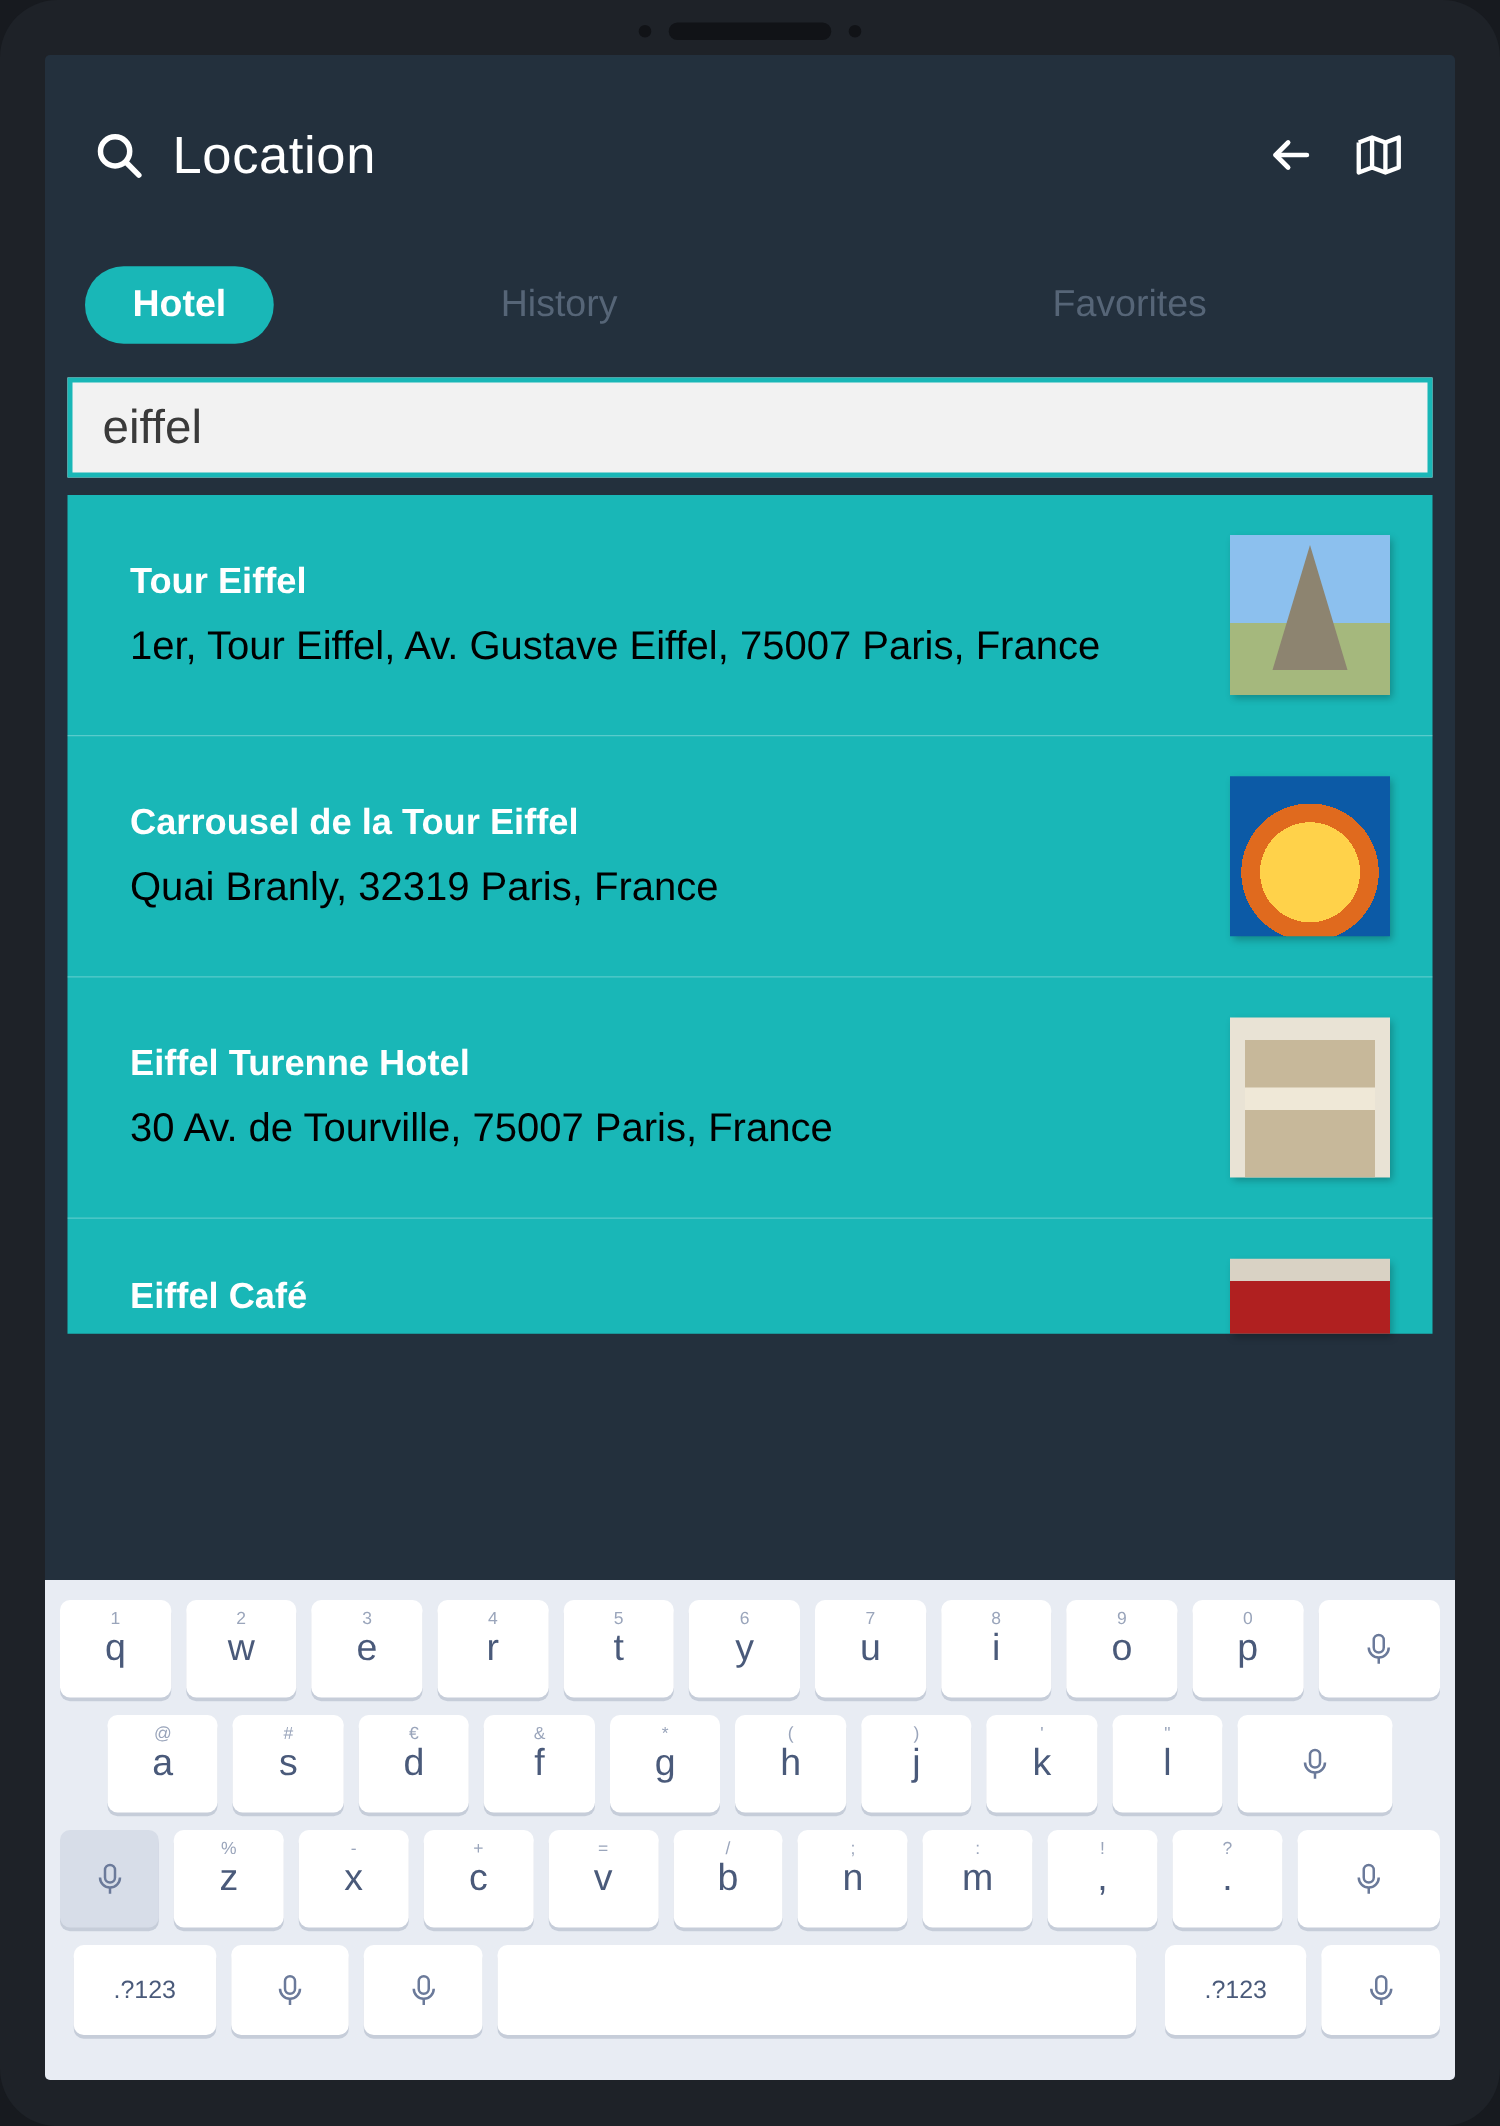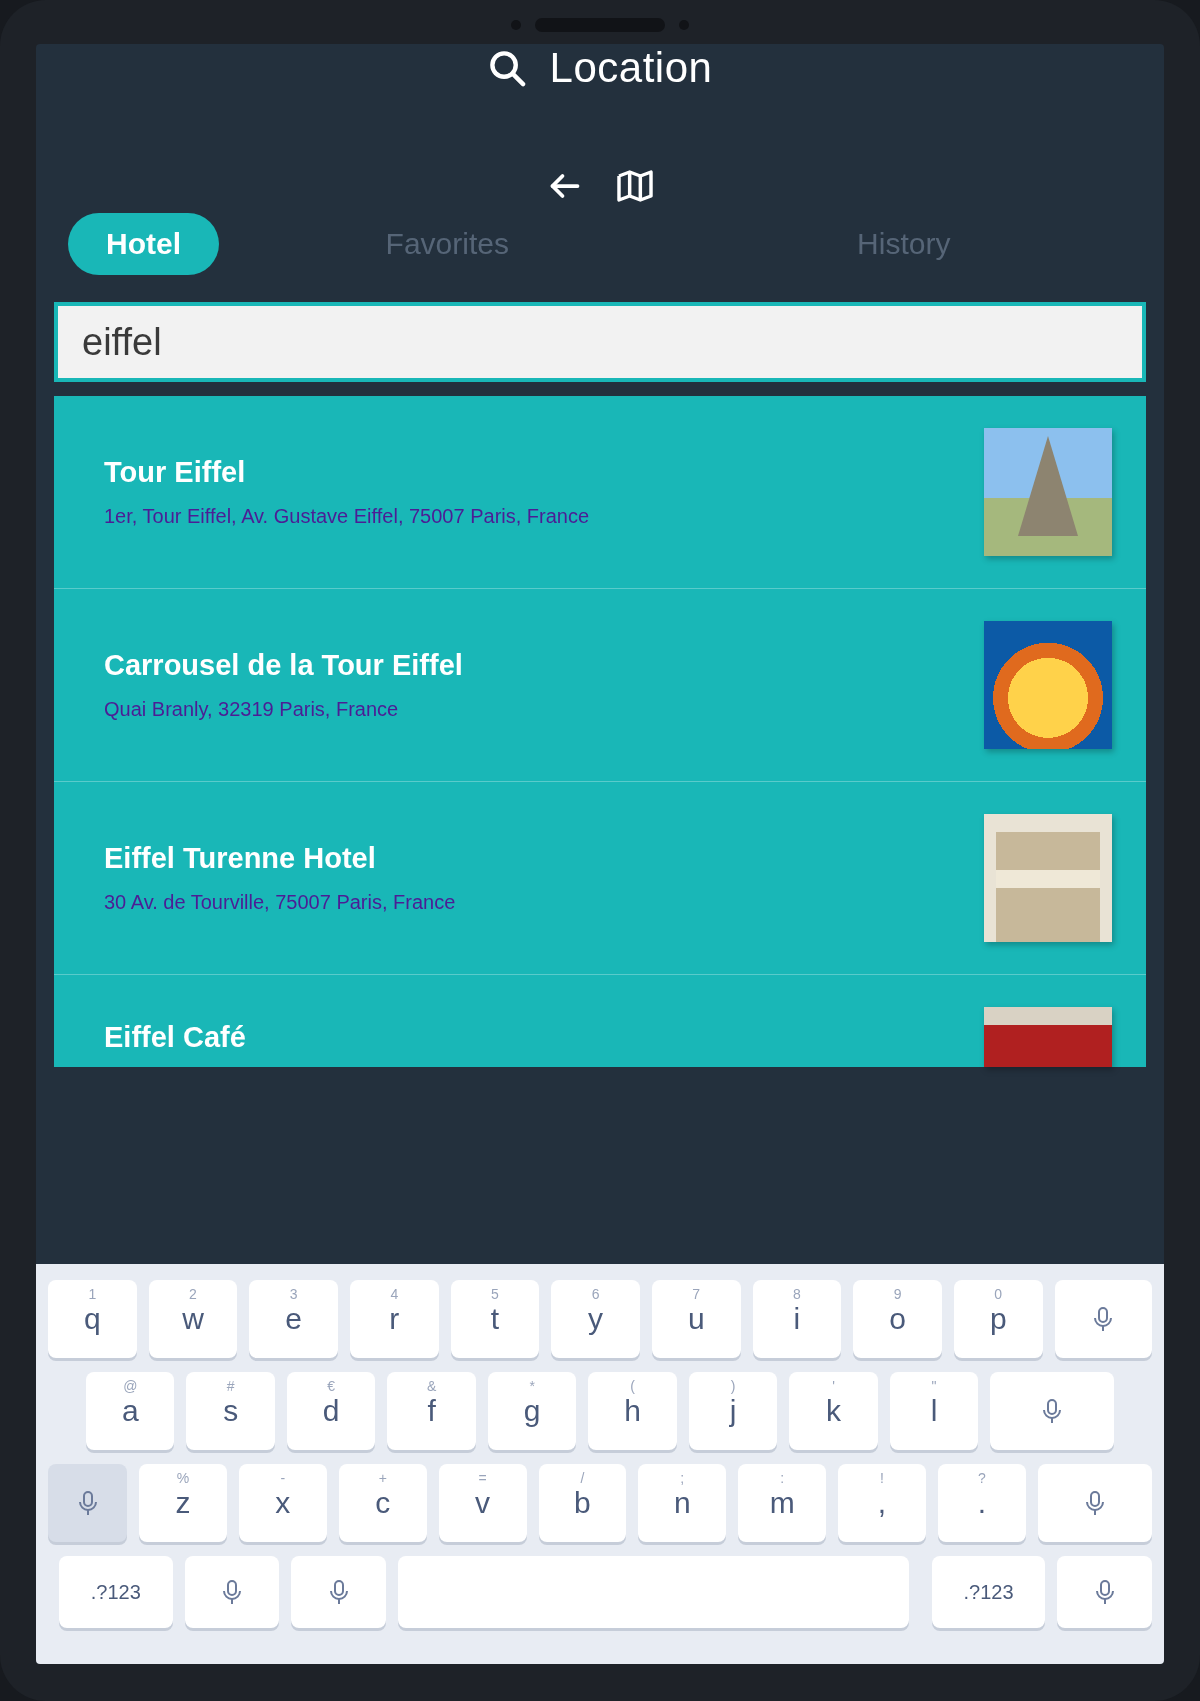--- a/index.html
+++ b/index.html
@@ -11,22 +11,21 @@
   .notch-bar { position:absolute; top:18px; left:50%; transform:translateX(-50%); display:flex; align-items:center; gap:14px;}
   .notch-dot { width:10px; height:10px; border-radius:50%; background:#111317;}
   .notch-slot { width:130px; height:14px; border-radius:8px; background:#111317;}
   .screen {
     position:absolute; left:36px; top:44px; width:1128px; height:1620px;
     background:#23303d; border-radius:4px; overflow:hidden;
   }
   
   .header {
     height:160px; display:flex; align-items:center; justify-content:space-between;
-    padding:0 40px;
-    flex-direction:column;
+    padding:17px 40px;
   }
   .hdr-left { display:flex; align-items:center; gap:24px;}
   .hdr-title { color:#fff; font-size:42px; font-weight:500; letter-spacing:0.5px;}
   .hdr-right { display:flex; align-items:center; gap:28px;}
   .icon { display:inline-flex; }
   
   .tabs { display:flex; align-items:center; padding:0 32px; height:80px;}
   .tab { flex:1; text-align:center; font-size:30px; color:#566577; font-weight:500; cursor:pointer;}
   .tab.active {
     flex:0 0 auto; background:#19b7b7; color:#fff; padding:14px 38px;
@@ -41,21 +40,21 @@
   }
   
   .results { margin:14px 18px 0 18px; background:#19b7b7; }
   .result {
     display:flex; align-items:center; justify-content:space-between;
     border-bottom:1px solid rgba(255,255,255,0.28);
     padding:32px 34px 32px 50px; cursor:pointer;
   }
   .result:last-child { border-bottom:none; padding-bottom:10px;}
   .result-text .title { color:#fff; font-size:29px; font-weight:700; margin-bottom:16px;}
-  .result-text .addr  { color:#4c1d95; font-size:20px; font-weight:400;}
+  .result-text .addr  { color:#000000; font-size:32px; font-weight:400;}
   .thumb {
     width:128px; height:128px; flex:0 0 128px; background:#bfd2e0;
     box-shadow:2px 3px 6px rgba(0,0,0,.25); position:relative; overflow:hidden;
   }
   
   .thumb.eiffel { background:linear-gradient(#8cc0ee 0 55%, #a5b87d 55% 100%);}
   .thumb.eiffel::before { content:""; position:absolute; left:50%; top:8px; transform:translateX(-50%);
     width:0; height:0; border-left:30px solid transparent; border-right:30px solid transparent;
     border-bottom:100px solid #8d8470;}
   .thumb.carousel { background:radial-gradient(circle at 50% 60%, #ffd24a 0 40%, #e06a1e 40% 55%, #0c5aa6 55% 100%);}
@@ -150,22 +149,22 @@
         <span class="icon" style="color:#fff">
           <svg width="42" height="36" viewBox="0 0 30 27">
               <use href="#svg-map"></use>
             </svg>
         </span>
       </div>
     </div>
 
     <div class="tabs">
       <div class="tab active">Hotel</div>
+      <div class="tab">History</div>
       <div class="tab">Favorites</div>
-      <div class="tab">History</div>
     </div>
 
     <div class="searchbox-wrap">
       <input class="searchbox" type="text" value="eiffel" style="">
     </div>
 
     <div class="results" id="results">
         <div class="result">
           <div class="result-text">
             <div class="title">Tour Eiffel</div>

